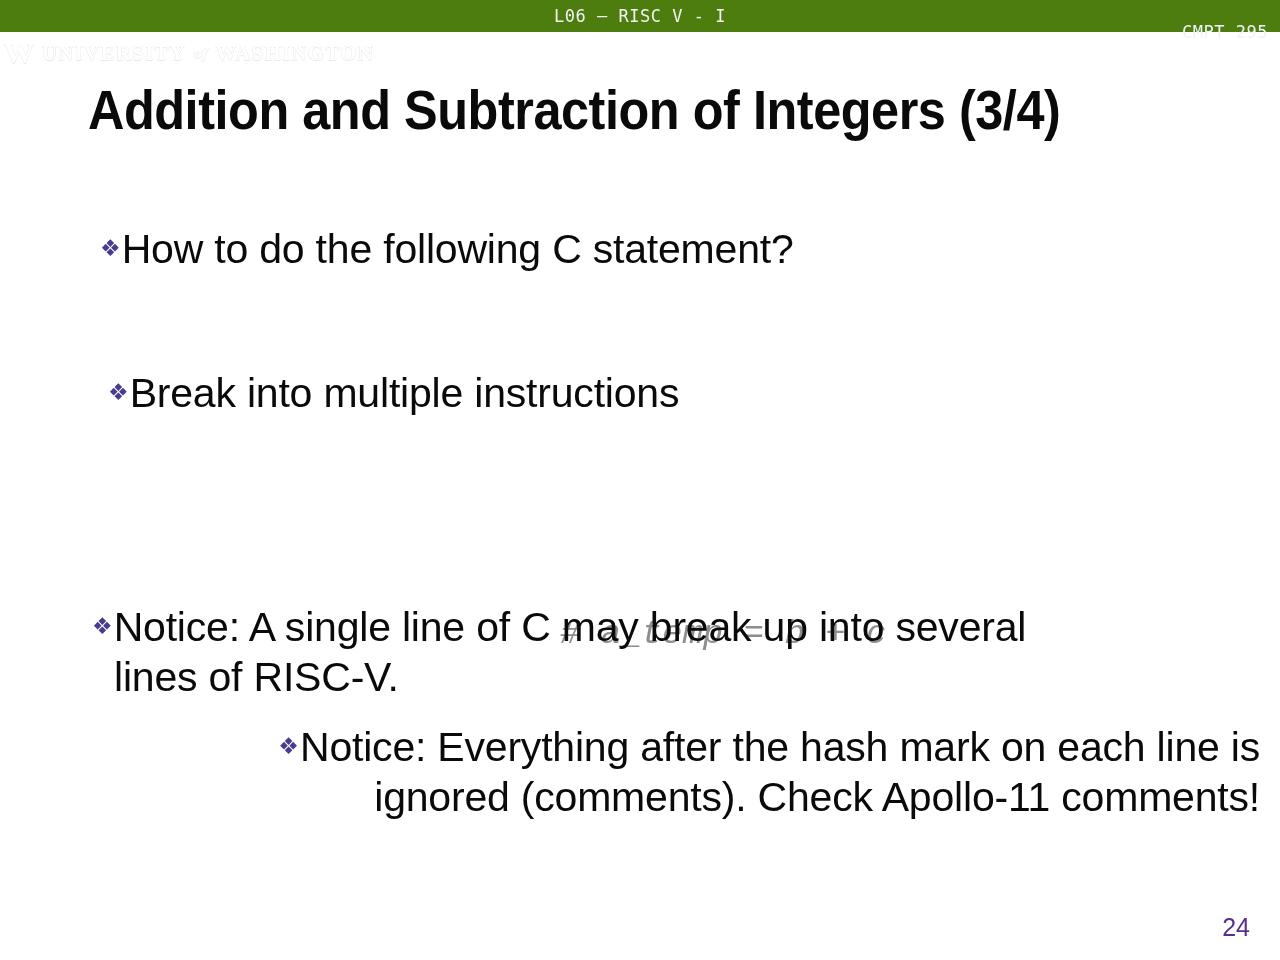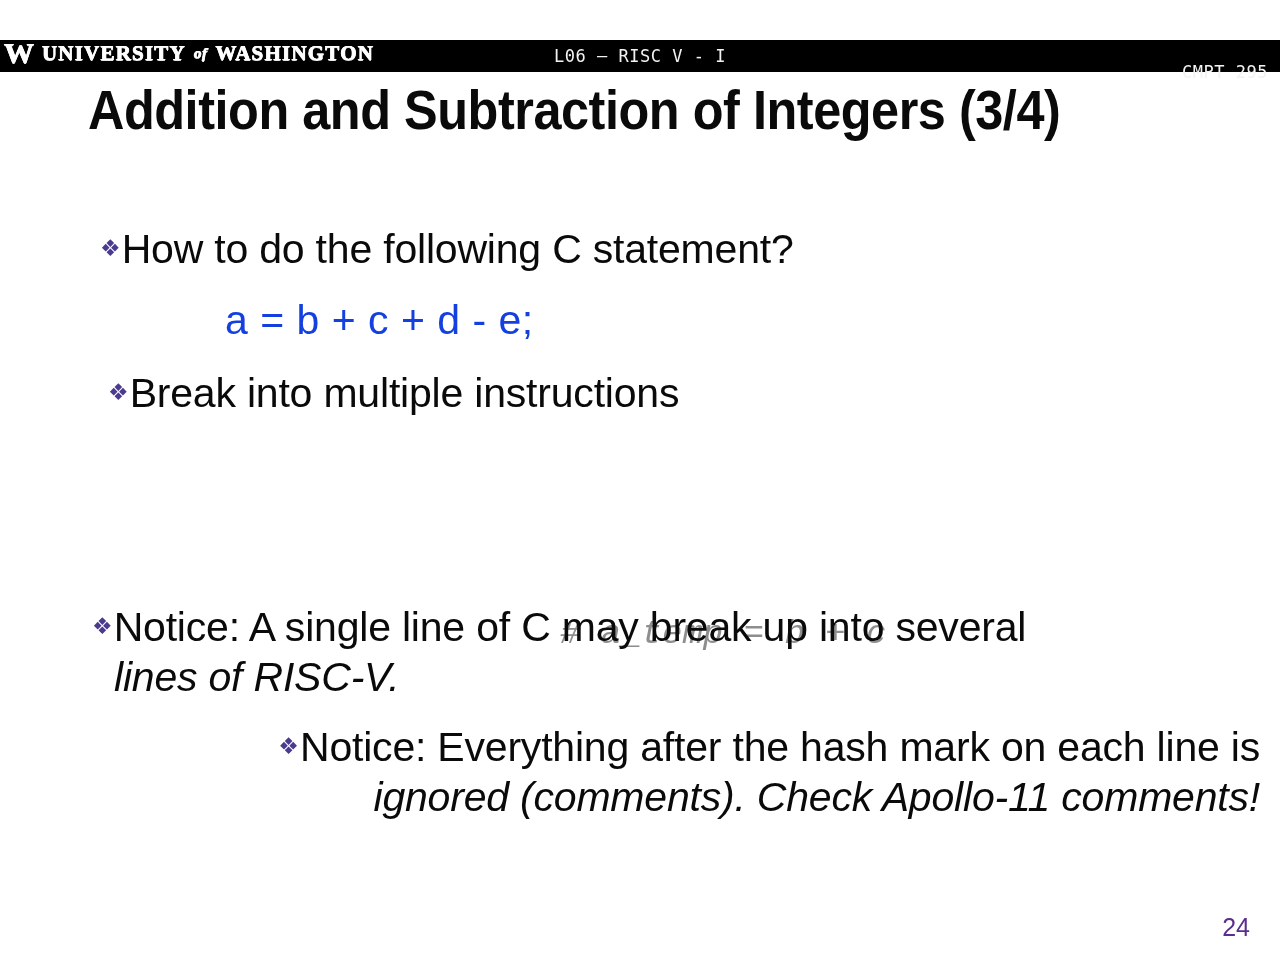--- a/index.html
+++ b/index.html
@@ -15,26 +15,25 @@
     font-family: "Liberation Sans", sans-serif;
     -webkit-font-smoothing: antialiased;
   }
 
   
   #topbar {
     position: absolute;
     left: 0; top: 0;
     width: 1280px;
     height: 32px;
-    background: #000000;
+    background: #4d7c0f;
     color: #f2f2f2;
     font-family: "DejaVu Sans Mono", "Liberation Mono", monospace;
     font-size: 17px;
     letter-spacing: 0.5px;
-    margin-top: 40px;
   }
   #topbar .center-title {
     position: absolute;
     left: 0; top: 0;
     width: 1280px;
     text-align: center;
     line-height: 32px;
     white-space: pre;
   }
   #topbar .right-course {
@@ -136,21 +135,20 @@
     margin-top: 28px;
   }
   .wrap-line {
     display: block;
     margin-left: 22px;
     font-family: "Liberation Sans", sans-serif;
     font-size: 41px;
     line-height: 1.22;
     color: #0a0a0a;
     letter-spacing: -0.2px;
-    font-style: italic;
   }
 
   
   #bullet-how     { left: 100px; top: 224px; width: 1140px; }
   #c-statement    { position: absolute; left: 225px; top: 297px;
                     font-family: "Liberation Sans", sans-serif;
                     font-size: 41px; color: #1540E0; letter-spacing: 0.5px;
                     white-space: pre; }
   #bullet-break   { left: 108px; top: 368px; width: 1140px; }
   #bullet-notice1 { left: 92px; top: 602px; width: 1150px; }
@@ -209,21 +207,20 @@
 </div>
 
 <div id="slide-title">Addition and Subtraction of Integers (3/4)</div>
 
 <div id="content">
 
   <div class="bullet-row" id="bullet-how">
     <span class="bullet-mark">❖</span><span class="bullet-text">How to do the following C statement?</span>
   </div>
 
-  <div id="c-statement">a = b + c + d - e;</div>
 
   <div class="bullet-row" id="bullet-break">
     <span class="bullet-mark">❖</span><span class="bullet-text">Break into multiple instructions</span>
   </div>
 
   <div id="code-block">
     <div class="code-line">
       <span class="code-comment"># a_temp = b + c</span>
     </div>
     <div class="code-line">

